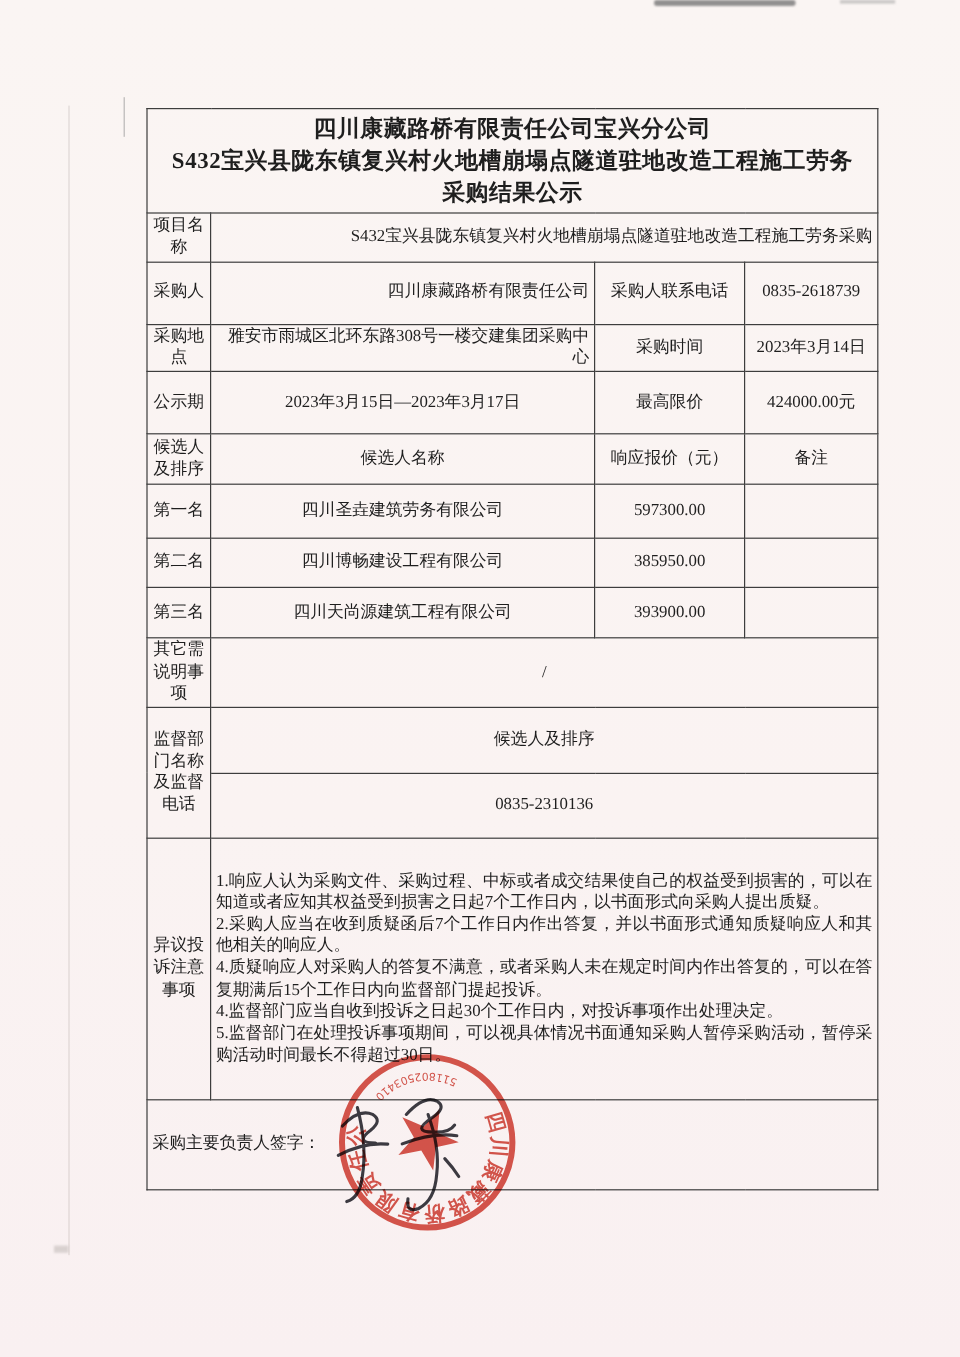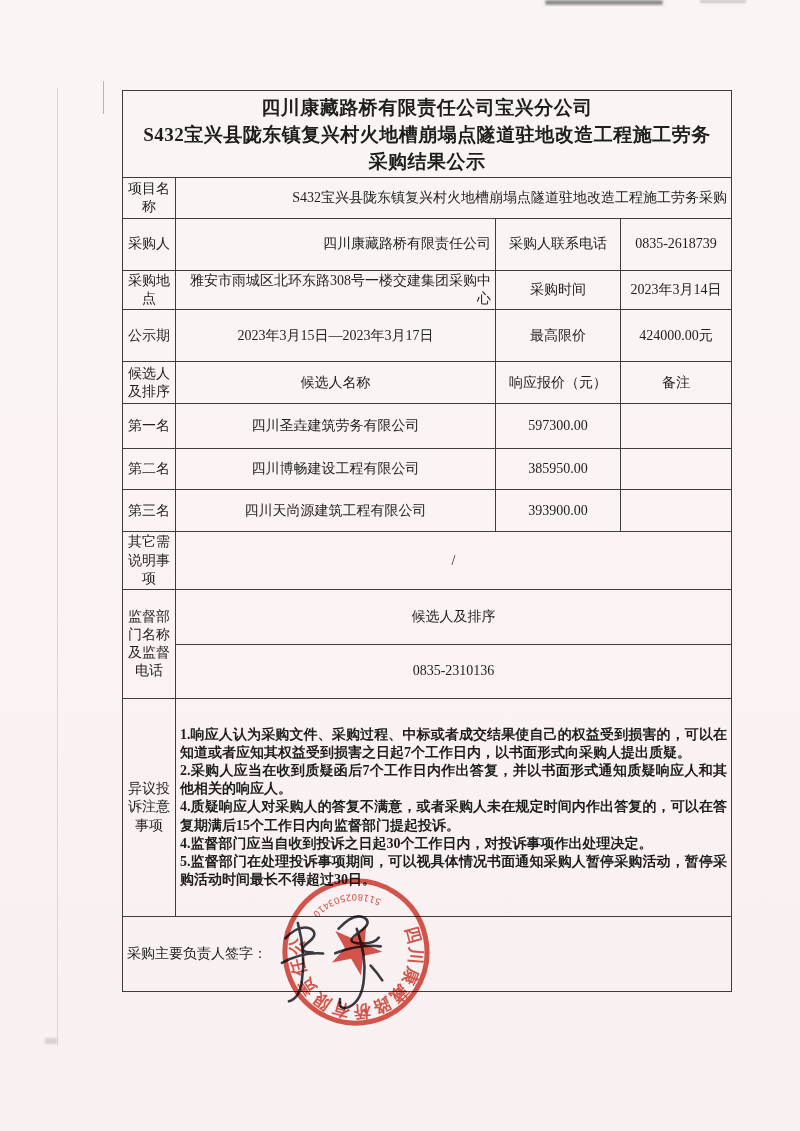--- a/index.html
+++ b/index.html
@@ -32,21 +32,21 @@
   .title-line{font-size:19px;line-height:27px;letter-spacing:.5px;}
 
   .h-a{height:41px}.h-b{height:52px}.h-c{height:38px}.h-d{height:52px}
   .h-e{height:42px}.h-f{height:45px}.h-g{height:41px}.h-h{height:42px}
   .h-i{height:43px}.h-j{height:55px}.h-k{height:54px}.h-l{height:218px}.h-m{height:75px}
 
   .lbl{text-align:center;padding:2px 2px 2px 4px;}
   .lbl-c{text-align:center;padding:2px 1px;margin-left:48px;}
   .v-left{text-align:right;padding-left:6px;}
   .v-center{text-align:center;}
-  .obj-cell{padding:6px 10px;font-size:13.6px;line-height:17.6px;text-align:justify;vertical-align:middle;font-weight:bold;}
+  .obj-cell{padding:6px 10px;font-size:13.6px;line-height:17.6px;text-align:justify;vertical-align:middle;}
   .obj-line{margin:0;}
   .sig-cell{text-align:left;padding-left:6px;font-size:14.5px;}
 
   .stamp{position:absolute;left:276px;top:872px;width:160px;height:160px;
          mix-blend-mode:multiply;opacity:.92;}
   .signature{position:absolute;left:272px;top:898px;width:150px;height:125px;
          mix-blend-mode:multiply;transform:rotate(-6deg);}
 </style>
 </head>
 <body>

